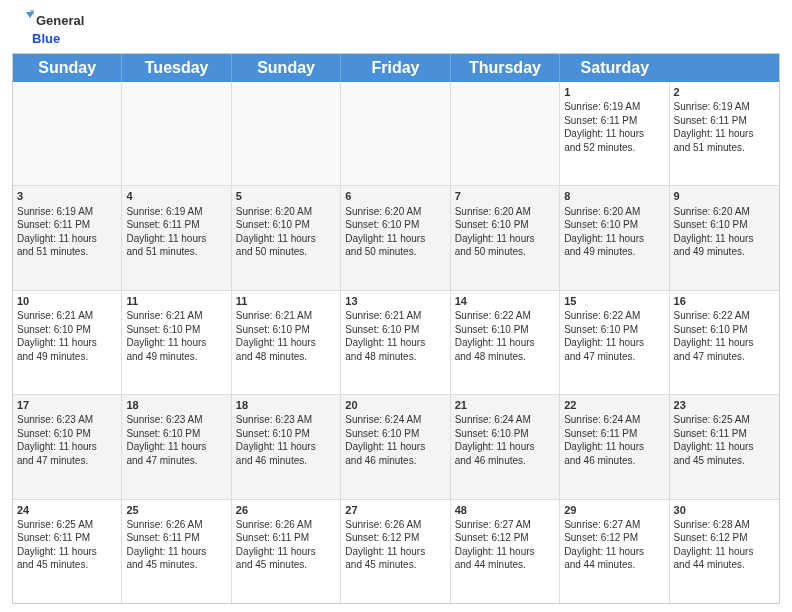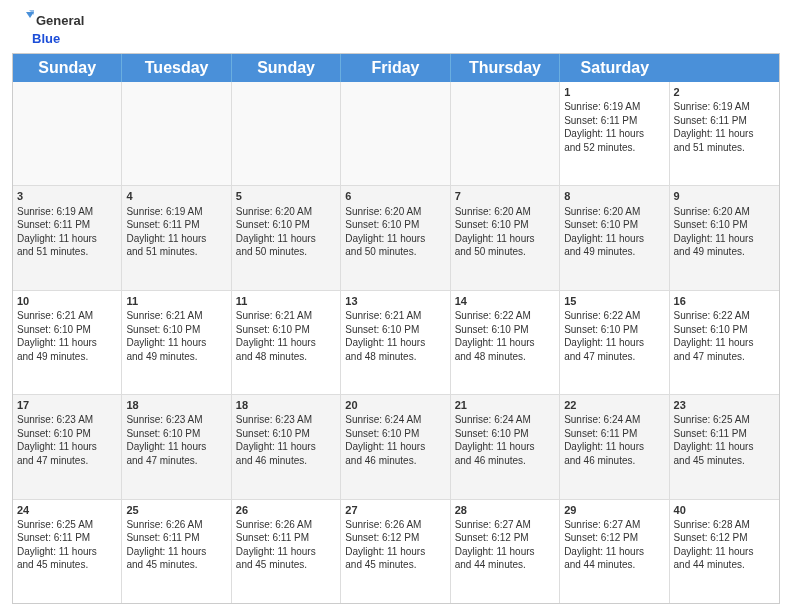--- a/index.html
+++ b/index.html
@@ -328,35 +328,35 @@
 and 45 minutes.</div>
           </div>
           <div class="cal-cell">
             <span class="day-num">27</span>
             <div class="cell-text" style="white-space: pre-line;">Sunrise: 6:26 AM
 Sunset: 6:12 PM
 Daylight: 11 hours
 and 45 minutes.</div>
           </div>
           <div class="cal-cell">
-            <span class="day-num">28</span>
+            <span class="day-num">48</span>
             <div class="cell-text" style="white-space: pre-line;">Sunrise: 6:27 AM
 Sunset: 6:12 PM
 Daylight: 11 hours
 and 44 minutes.</div>
           </div>
           <div class="cal-cell">
             <span class="day-num">29</span>
             <div class="cell-text" style="white-space: pre-line;">Sunrise: 6:27 AM
 Sunset: 6:12 PM
 Daylight: 11 hours
 and 44 minutes.</div>
           </div>
           <div class="cal-cell">
-            <span class="day-num">40</span>
+            <span class="day-num">30</span>
             <div class="cell-text" style="white-space: pre-line;">Sunrise: 6:28 AM
 Sunset: 6:12 PM
 Daylight: 11 hours
 and 44 minutes.</div>
           </div>
         </div>
       </div>
   </div>
 </div>
 

